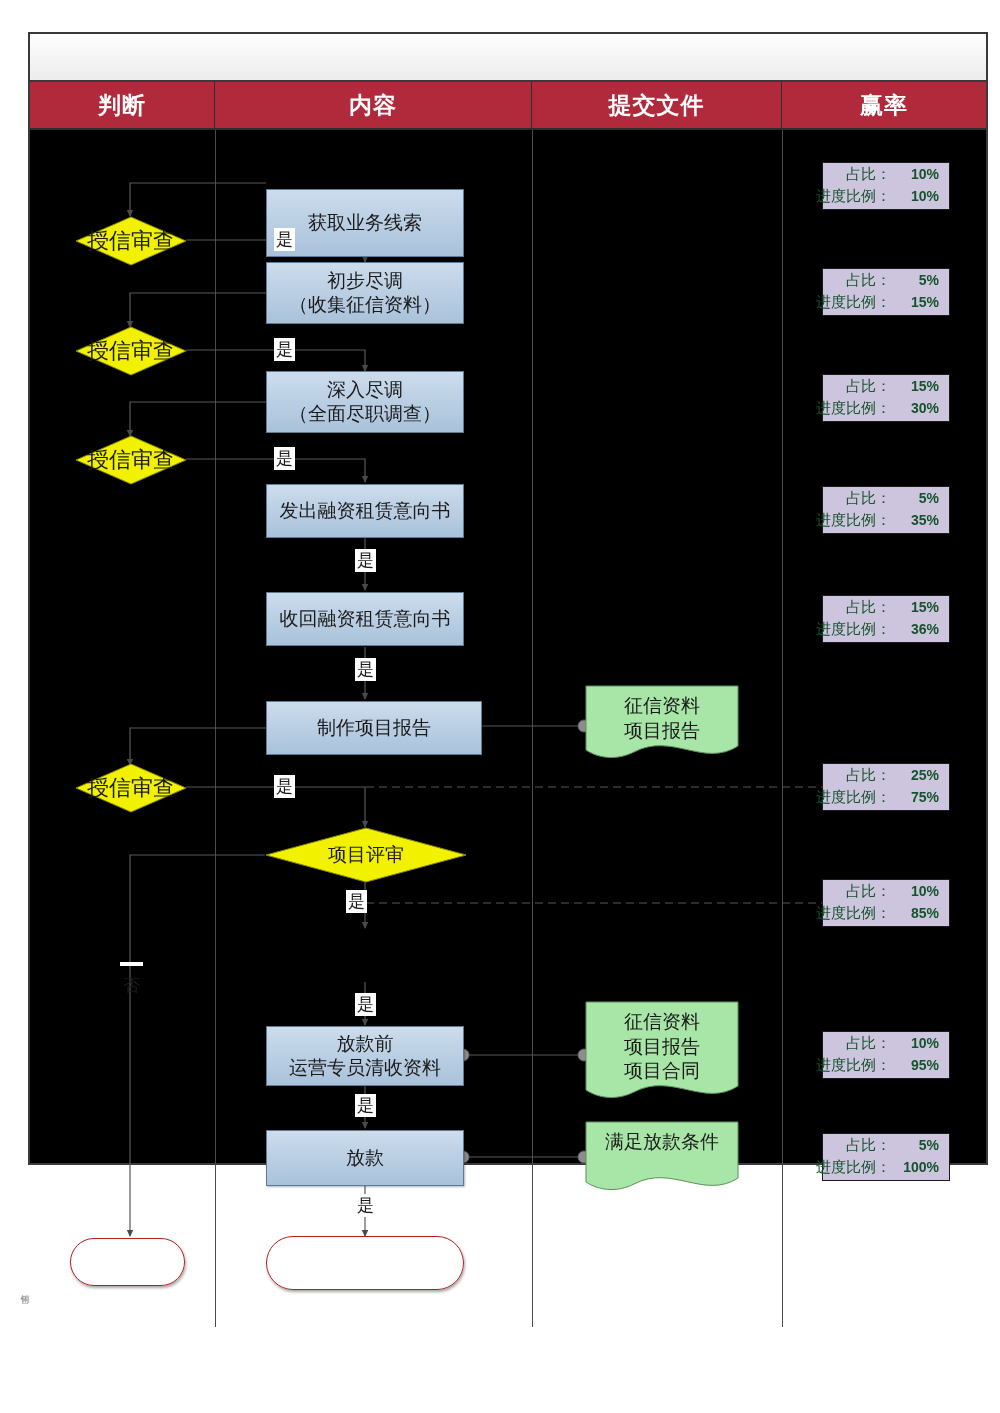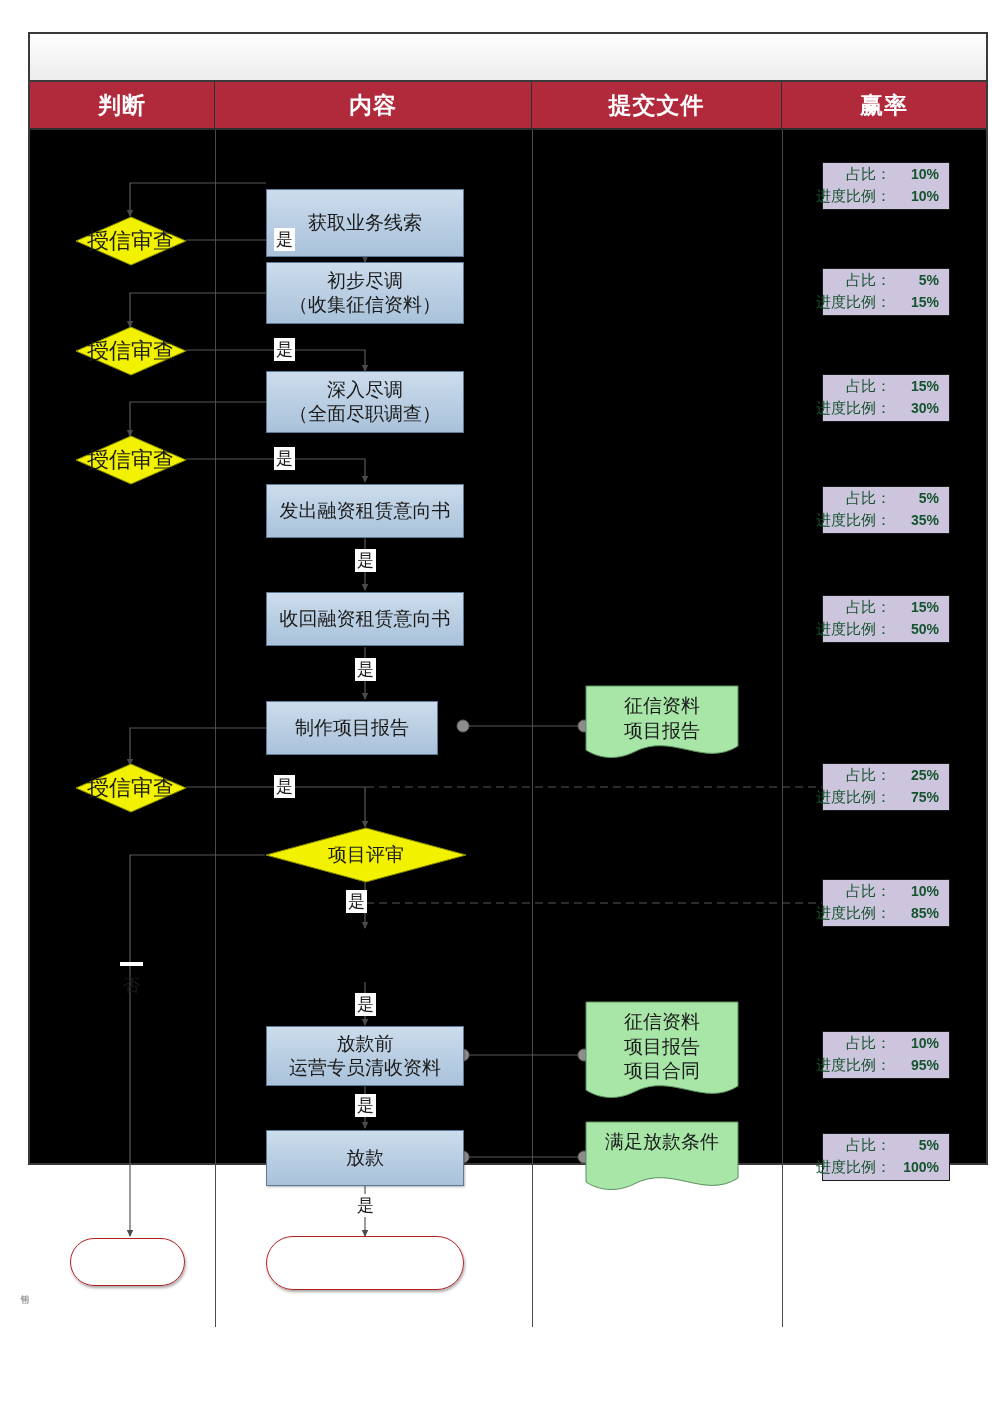--- a/index.html
+++ b/index.html
@@ -270,21 +270,21 @@
   </div>
 
   <div class="node process" style="left:266px; top:484px; width:198px; height:54px;">
     <span>发出融资租赁意向书</span>
   </div>
 
   <div class="node process" style="left:266px; top:592px; width:198px; height:54px;">
     <span>收回融资租赁意向书</span>
   </div>
 
-  <div class="node process" style="left:266px; top:701px; width:172px; height:54px;">
+  <div class="node process" style="left:266px; top:701px; width:216px; height:54px;">
     <span>制作项目报告</span>
   </div>
 
 
   <div class="node process" style="left:266px; top:1026px; width:198px; height:60px;">
     <span>放款前</span>
     <span>运营专员清收资料</span>
   </div>
 
   <div class="node process" style="left:266px; top:1130px; width:198px; height:56px;">
@@ -408,21 +408,21 @@
       </div>
   </div>
 
   <div class="ratebox" style="position:absolute; left:822px; top:595px; width:128px; height:48px;">
     <div class="rline">
         <span class="rkey">占比：</span>
         <span class="rval">15%</span>
       </div>
     <div class="rline">
         <span class="rkey">进度比例：</span>
-        <span class="rval">50%</span>
+        <span class="rval">36%</span>
       </div>
   </div>
 
   <div class="ratebox" style="position:absolute; left:822px; top:763px; width:128px; height:48px;">
     <div class="rline">
         <span class="rkey">占比：</span>
         <span class="rval">25%</span>
       </div>
     <div class="rline">
         <span class="rkey">进度比例：</span>

